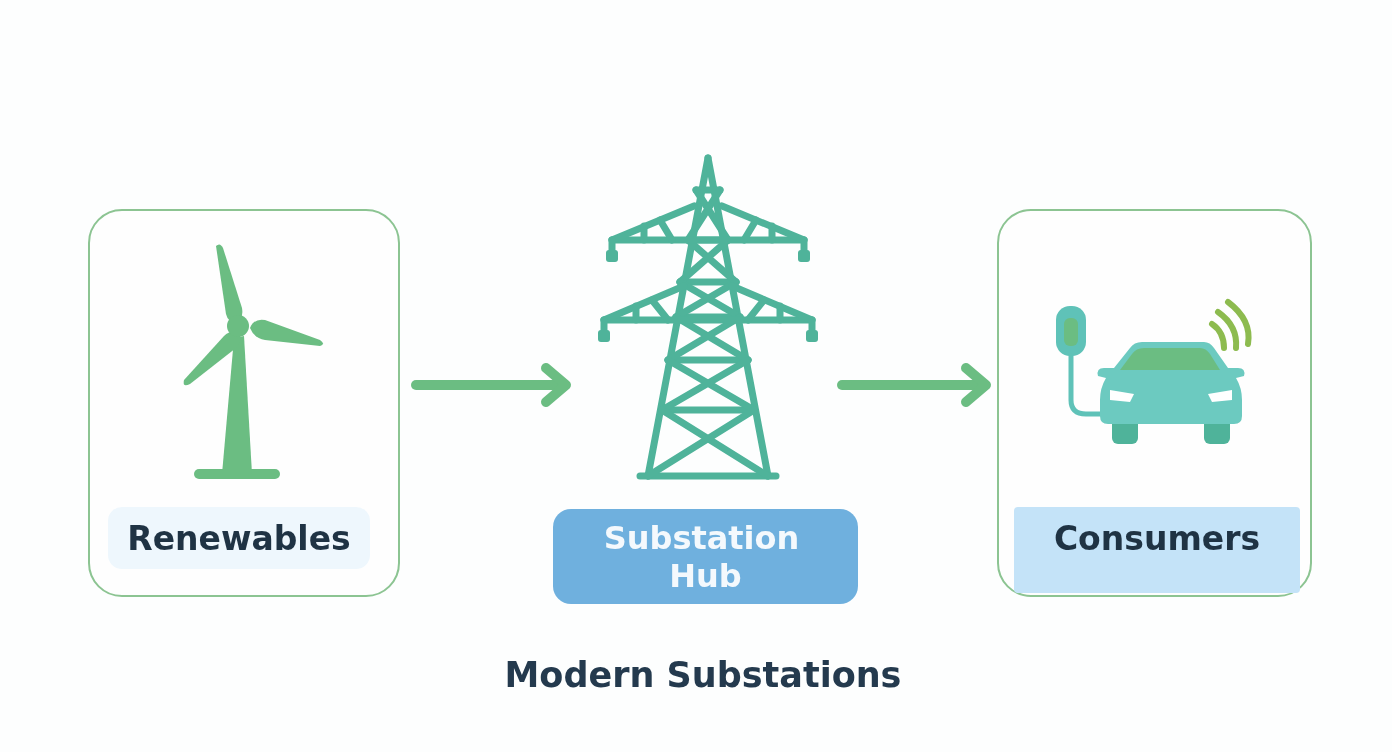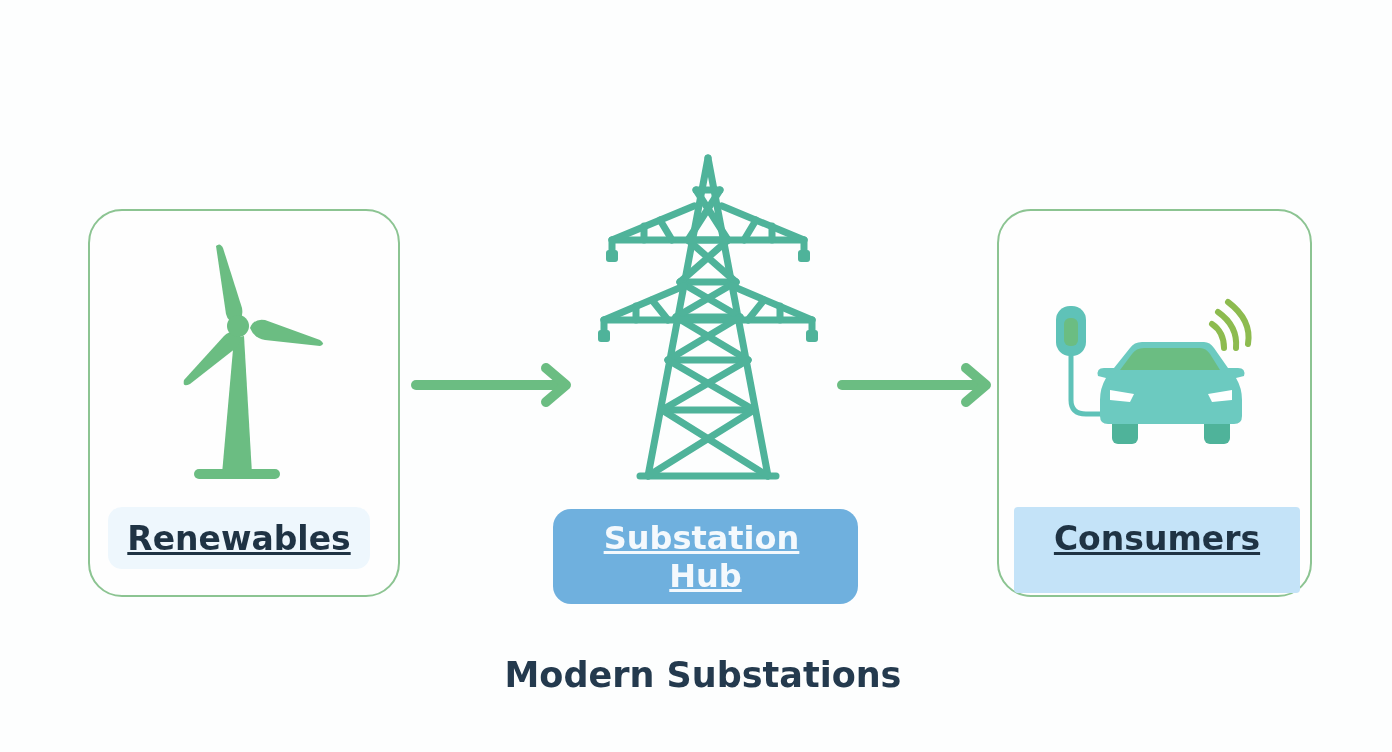--- a/index.html
+++ b/index.html
@@ -19,21 +19,20 @@
     }
     #card-renewables { left: 88px; top: 209px; width: 312px; height: 388px; }
     #card-consumers  { left: 997px; top: 209px; width: 315px; height: 388px; }
     .label-pill {
       position: absolute;
       display: flex; align-items: center; justify-content: center;
       text-align: center;
       font-weight: bold;
       color: #1f3344;
       box-sizing: border-box;
-      text-decoration: underline;
     }
     #pill-renewables {
       left: 108px; top: 507px; width: 262px; height: 62px;
       background: #eef7fd; border-radius: 14px; font-size: 33px;
     }
     #pill-consumers {
       left: 1014px; top: 507px; width: 286px; height: 86px;
       background: #c4e3f8; border-radius: 4px; font-size: 33px;
       padding-bottom: 24px;
     }

